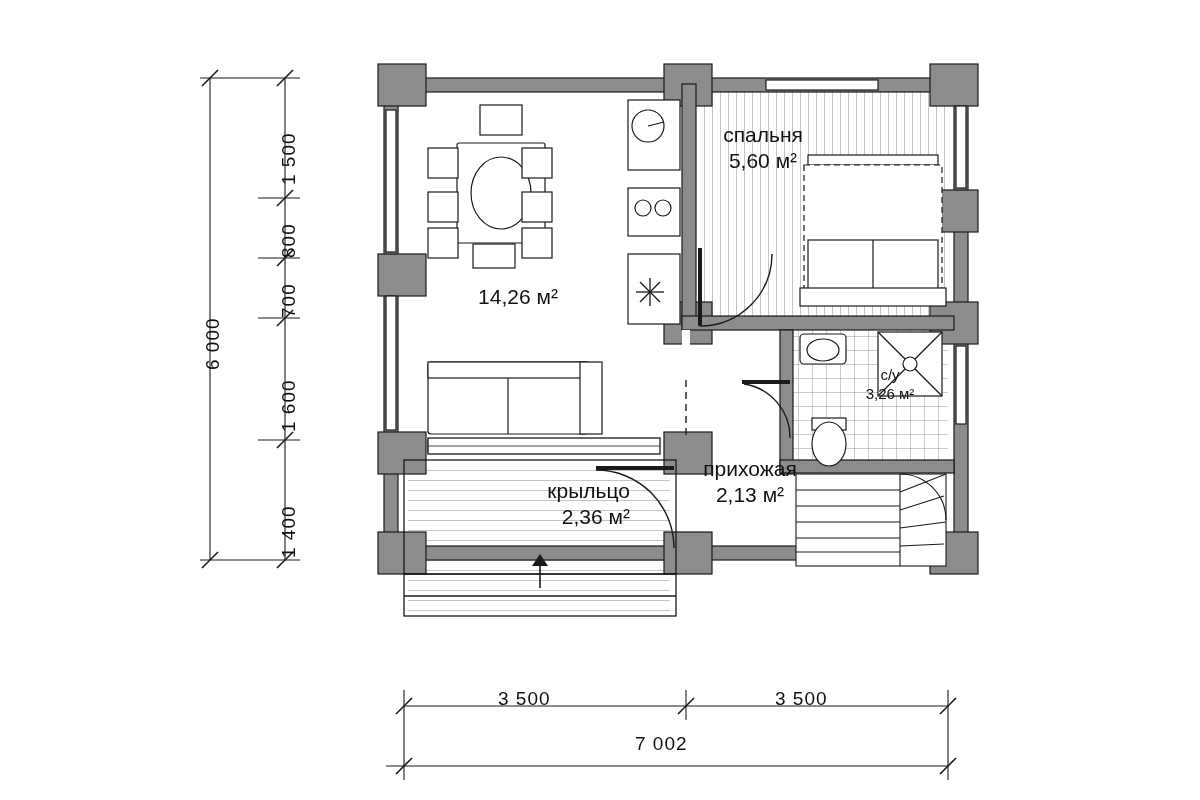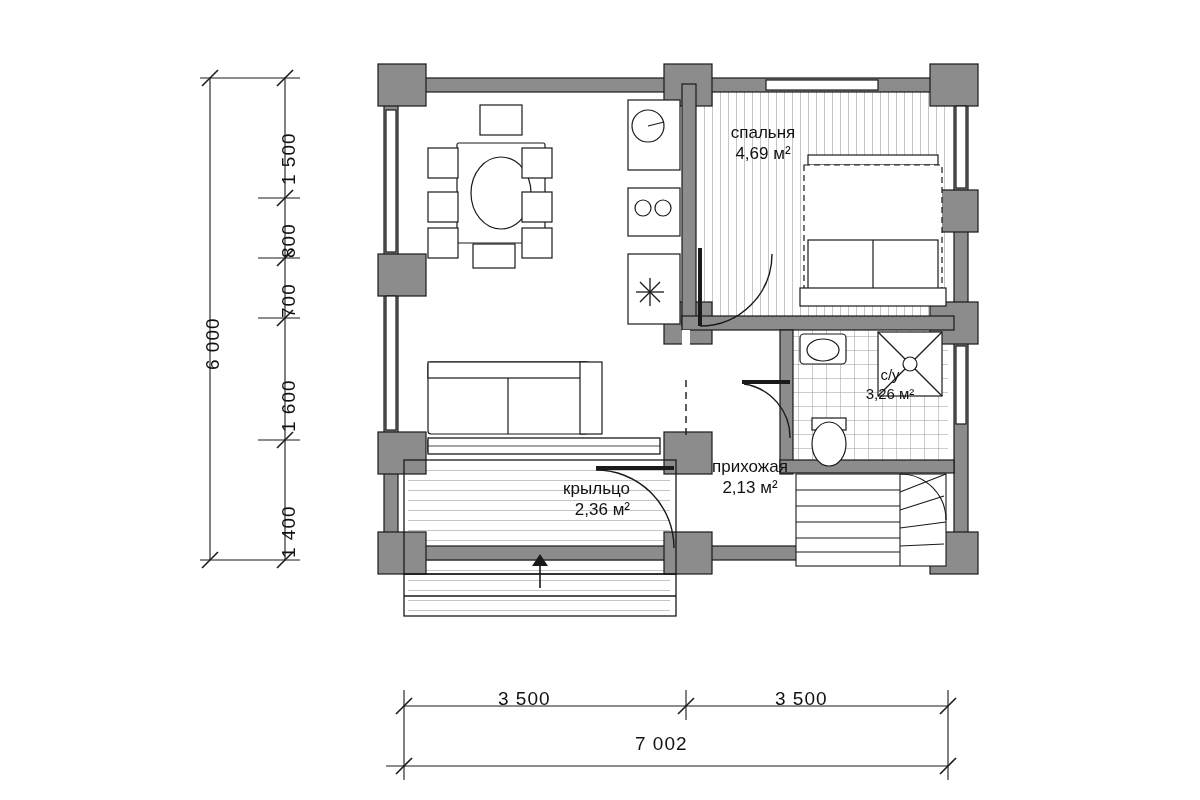--- a/index.html
+++ b/index.html
@@ -17,21 +17,21 @@
   }
   #plan {
     position: absolute;
     left: 0; top: 0;
     width: 1200px;
     height: 800px;
   }
   .lbl {
     position: absolute;
     font-family: "Liberation Sans", sans-serif;
-    font-size: 17px;
+    font-size: 21px;
     color: #111;
     white-space: nowrap;
     text-align: center;
     line-height: 1.25;
   }
   .lbl.small { font-size: 15px; }
   .dim {
     position: absolute;
     font-family: "Liberation Sans", sans-serif;
     font-size: 19px;
@@ -272,25 +272,26 @@
     <line x1="386" y1="766" x2="948" y2="766"></line>
     <line x1="396" y1="714" x2="412" y2="698" stroke-width="1.6"></line>
     <line x1="678" y1="714" x2="694" y2="698" stroke-width="1.6"></line>
     <line x1="940" y1="714" x2="956" y2="698" stroke-width="1.6"></line>
     <line x1="396" y1="774" x2="412" y2="758" stroke-width="1.6"></line>
     <line x1="940" y1="774" x2="956" y2="758" stroke-width="1.6"></line>
   </g>
 </svg>
 
 <div class="lbl" style="left:423px; top:284px; width:190px;">
+  <span class="room-area">14,26 м²</span>
 </div>
 
 <div class="lbl" style="left:688px; top:122px; width:150px;">
   <span class="room-name">спальня</span>
-  <span class="room-area">4,69 м²</span>
+  <span class="room-area">5,60 м²</span>
 </div>
 
 <div class="lbl small" style="left:795px; top:366px; width:110px;padding-left:40px;">
   <span class="room-name">с/у</span>
   <span class="room-area">3,26 м²</span>
 </div>
 
 <div class="lbl" style="left:670px; top:456px; width:160px;">
   <span class="room-name">прихожая</span>
   <span class="room-area">2,13 м²</span>

